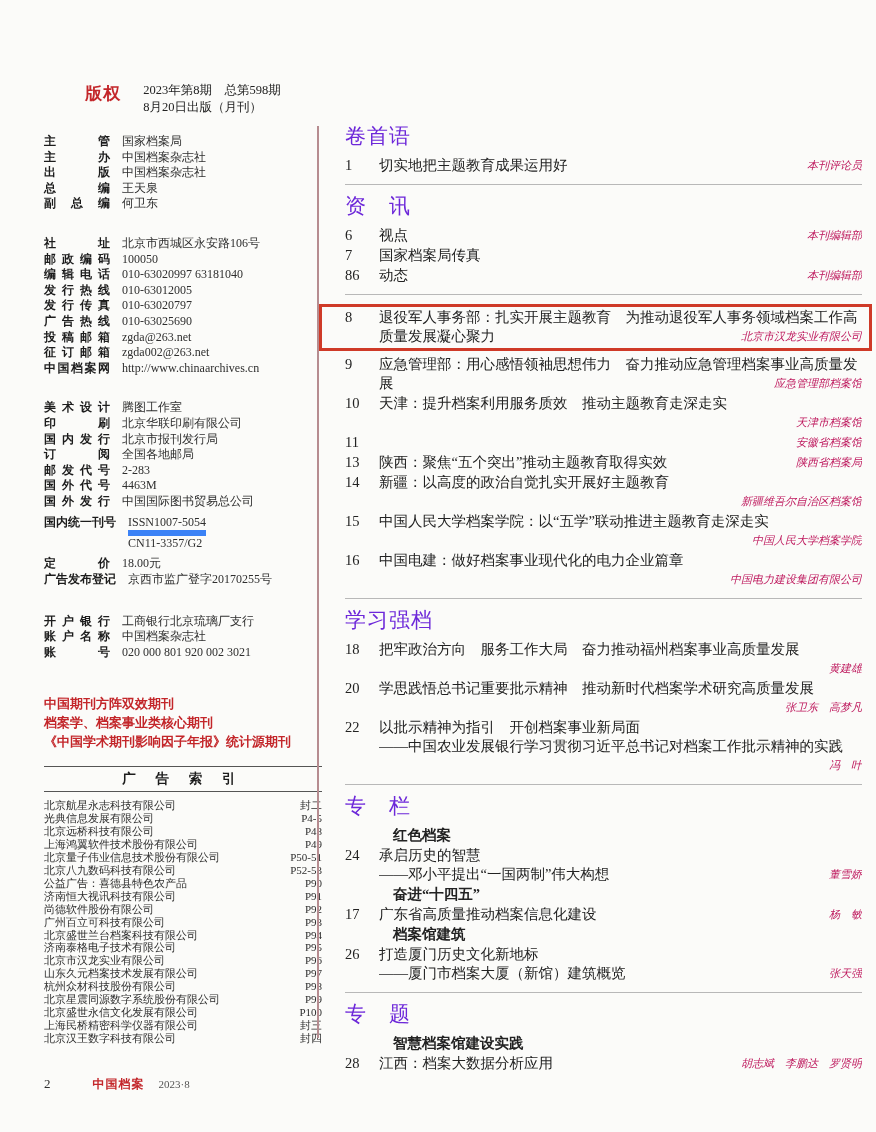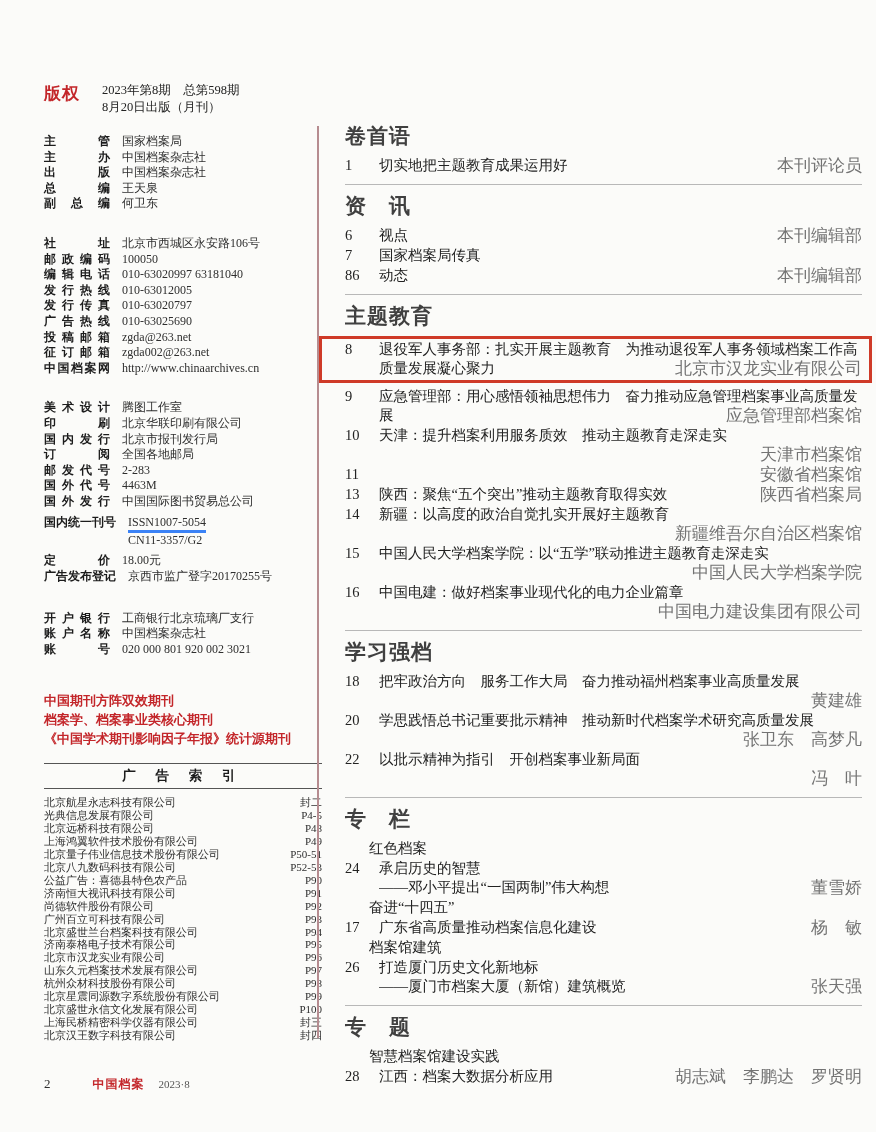--- a/index.html
+++ b/index.html
@@ -3,59 +3,59 @@
 <meta charset="utf-8">
 <style>
   html,body{margin:0;padding:0;}
   body{
     width:876px;height:1132px;position:relative;overflow:hidden;
     background:#fbfbf9;color:#2e2e2e;
     font-family:"Liberation Serif","DejaVu Serif",serif;
   }
   
   .left-col{position:absolute;left:44px;top:82px;width:278px;}
-  .mast{display:flex;align-items:flex-start;}
+  .mast{display:flex;align-items:flex-start;justify-content:center;}
   .mast-label{color:#c3262a;font-weight:bold;font-size:17px;
     font-family:"Liberation Sans","DejaVu Sans",sans-serif;letter-spacing:1px;}
   .issue{margin-left:22px;font-size:12.5px;line-height:17px;color:#222;}
   .blk{font-size:12px;}
   .row{display:flex;line-height:15.6px;}
   .lbl{width:66px;flex-shrink:0;font-weight:bold;color:#1c1c1c;
     text-align:justify;text-align-last:justify;
     font-family:"Liberation Sans","DejaVu Sans",sans-serif;}
   .row.wide .lbl{width:auto;min-width:66px;text-align-last:auto;}
   .val{margin-left:12px;white-space:nowrap;}
   .issn-stack{margin-left:12px;display:inline-block;line-height:14px;}
-  .issn-top{display:block;border-bottom:3px solid #3b82f6;padding-bottom:1px;}
+  .issn-top{display:block;border-bottom:6px solid #3b82f6;padding-bottom:1px;}
   .honors{margin-top:34px;color:#c3262a;font-weight:bold;font-size:13px;line-height:19px;
     font-family:Liberation Sans, sans-serif;}
   .honors div{white-space:nowrap;}
   .adx{margin-top:15px;}
   .adx-title{border-top:1.5px solid #555;border-bottom:1.5px solid #555;
     text-align:center;font-weight:bold;font-size:13.5px;letter-spacing:8px;
     padding:3px 0;font-family:"Liberation Sans","DejaVu Sans",sans-serif;color:#1c1c1c;}
   .adx-list{padding-top:7px;font-size:11px;}
   .adrow{display:flex;justify-content:space-between;line-height:12.9px;font-family:Liberation Serif, serif;}
   .adrow .nm{white-space:nowrap;overflow:hidden;}
   .adrow .pgref{white-space:nowrap;margin-left:8px;}
   
   .v-divider{position:absolute;left:317px;top:126px;width:2px;height:912px;background:#b68c90;}
   
   .right-col{position:absolute;left:345px;top:124px;width:517px;}
-  .sec{font-family:"Liberation Sans","DejaVu Sans",sans-serif;font-weight:bold;
-    color:#404040;font-size:21px;line-height:23px;margin:9px 0 9px;letter-spacing:1px;}
+  .sec{font-family:"Liberation Sans","DejaVu Sans",sans-serif;font-weight:normal;
+    color:#6d28d9;font-size:21px;line-height:23px;margin:9px 0 9px;letter-spacing:1px;}
   .sec.first{margin-top:0;}
   .rule{border:none;border-top:1px solid #b8b8b8;margin:9px 0;}
   .titem{display:flex;font-size:14.5px;line-height:19px;margin:1px 0;color:#222;}
   .pg{width:34px;flex-shrink:0;}
   .tbody{flex:1;overflow:hidden;}
-  .au{float:right;font-size:17px;color:#737373;padding-left:10px;}
+  .au{float:right;font-style:italic;font-size:11px;color:#be185d;padding-left:10px;}
   .au.ownline{float:none;display:block;text-align:right;padding-left:0;}
   .sub{display:block;overflow:hidden;}
-  .grp{margin-left:24px;font-size:14.5px;line-height:19px;color:#222;}
+  .grp{margin-left:48px;font-size:14.5px;line-height:19px;color:#222;font-weight:bold;}
   .hl{border:3px solid #cf3a28;margin:2px -10px 4px -26px;padding:1px 7px 2px 23px;}
   .hl .titem{margin:0;}
   
   .footer{position:absolute;left:44px;top:1076px;display:flex;align-items:baseline;font-size:13px;}
   .logo{color:#c3262a;font-weight:bold;font-size:12px;margin-left:42px;letter-spacing:1px;
     font-family:"Liberation Sans","DejaVu Sans",sans-serif;}
   .footer .iss{margin-left:14px;font-size:11px;color:#555;}
 </style>
 </head>
 <body>
@@ -301,21 +301,20 @@
   <div class="titem">
     <span class="pg">7</span>
     <span class="tbody"><span>国家档案局传真</span></span>
   </div>
   <div class="titem">
     <span class="pg">86</span>
     <span class="tbody"><span>动态</span><span class="au">本刊编辑部</span></span>
   </div>
   <hr class="rule">
 
-  <div class="sec">主题教育</div>
   <div class="hl">
     <div class="titem">
       <span class="pg">8</span>
       <span class="tbody"><span>退役军人事务部：扎实开展主题教育　为推动退役军人事务领域档案工作高质量发展凝心聚力</span><span class="au">北京市汉龙实业有限公司</span></span>
     </div>
   </div>
   <div class="titem">
     <span class="pg">9</span>
     <span class="tbody"><span>应急管理部：用心感悟领袖思想伟力　奋力推动应急管理档案事业高质量发展</span><span class="au">应急管理部档案馆</span></span>
   </div>
@@ -351,20 +350,21 @@
     <span class="tbody"><span>把牢政治方向　服务工作大局　奋力推动福州档案事业高质量发展</span><span class="au ownline">黄建雄</span></span>
   </div>
   <div class="titem">
     <span class="pg">20</span>
     <span class="tbody"><span>学思践悟总书记重要批示精神　推动新时代档案学术研究高质量发展</span><span class="au ownline">张卫东　高梦凡</span></span>
   </div>
   <div class="titem">
     <span class="pg">22</span>
     <span class="tbody">
       <span>以批示精神为指引　开创档案事业新局面</span>
+      <span class="sub">——中国农业发展银行学习贯彻习近平总书记对档案工作批示精神的实践</span>
       <span class="au ownline">冯　叶</span>
     </span>
   </div>
   <hr class="rule">
 
   <div class="sec">专　栏</div>
   <div class="grp">红色档案</div>
   <div class="titem">
     <span class="pg">24</span>
     <span class="tbody">

